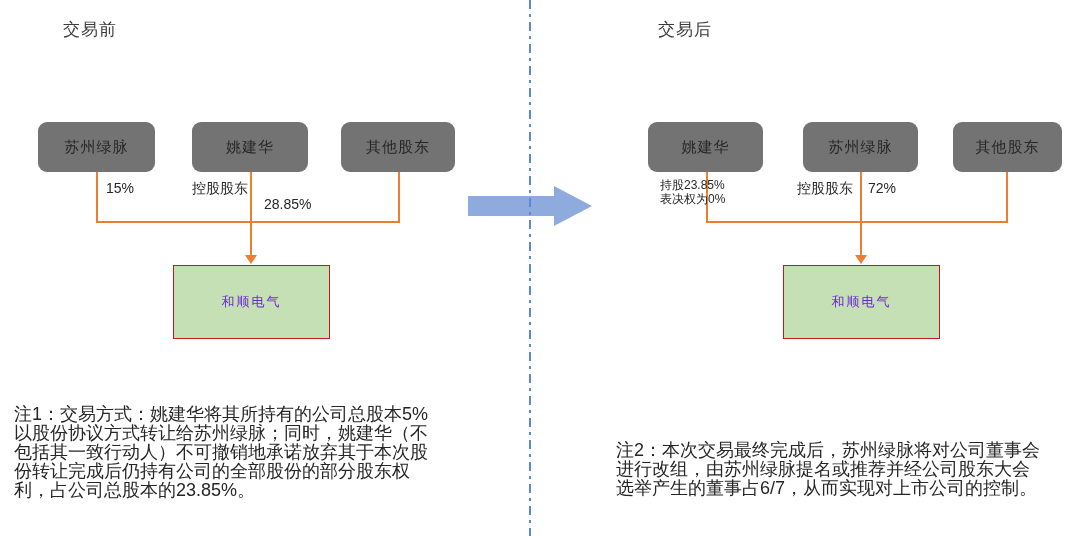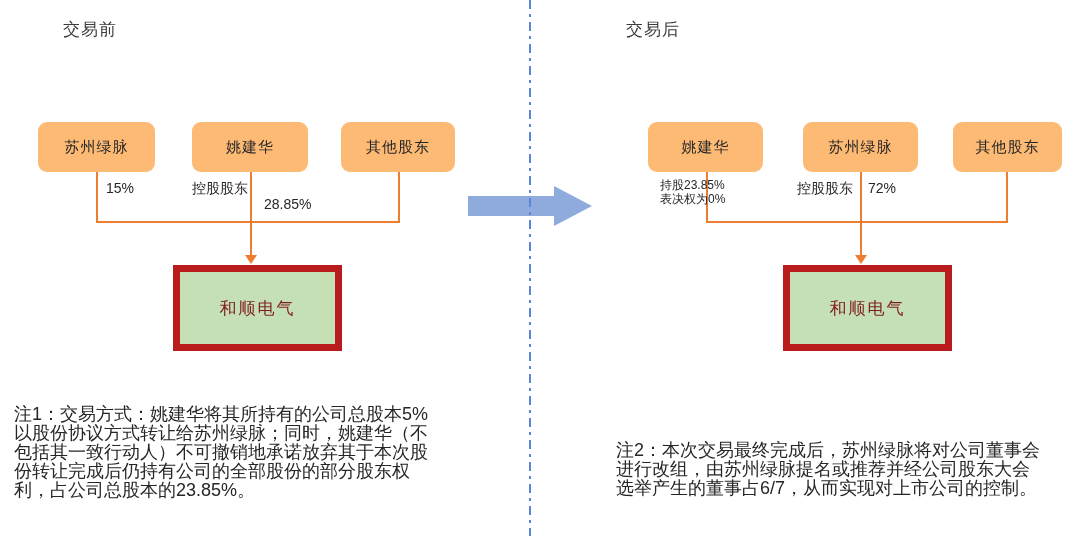--- a/index.html
+++ b/index.html
@@ -10,30 +10,30 @@
   }
   #stage{position:relative;width:1080px;height:472px;}
 
   .panel-title{
     position:absolute;font-size:17px;color:#3b3b3b;letter-spacing:1px;
     white-space:nowrap;
   }
 
   
   .sh-box{
-    position:absolute;background:#fdba74;border-radius:9px;
+    position:absolute;background:#737373;border-radius:9px;
     display:flex;align-items:center;justify-content:center;
     font-size:15px;color:#262626;letter-spacing:1px;white-space:nowrap;
   }
 
   
   .target-box{
-    position:absolute;background:#c5e0b4;border:7px solid #b91c1c;
+    position:absolute;background:#c5e0b4;border:1px solid #b91c1c;
     display:flex;align-items:center;justify-content:center;
-    font-size:17px;color:#7f1d1d;letter-spacing:2px;white-space:nowrap;
+    font-size:13px;color:#6d28d9;letter-spacing:2px;white-space:nowrap;
   }
 
   
   .ln-v, .ln-h{position:absolute;background:#ed7d31;}
   .ln-v{width:2px;}
   .ln-h{height:2px;}
   .arrow-head{
     position:absolute;width:0;height:0;
     border-left:6px solid transparent;border-right:6px solid transparent;
     border-top:9px solid #ed7d31;
@@ -101,21 +101,21 @@
   </div>
 
   <div class="note" style="left:14px;top:405px;width:418px;">注1：交易方式：姚建华将其所持有的公司总股本5%以股份协议方式转让给苏州绿脉；同时，姚建华（不包括其一致行动人）不可撤销地承诺放弃其于本次股份转让完成后仍持有公司的全部股份的部分股东权利，占公司总股本的23.85%。</div>
 
   <svg class="blue-arrow" style="left:468px;top:186px;" width="124" height="40" viewBox="0 0 124 40">
     <polygon points="0,10 86,10 86,0 124,20 86,40 86,30 0,30" fill="#8faadc"></polygon>
   </svg>
 
   <div class="divider"></div>
 
-  <div class="panel-title" style="left:626px;top:18px;">交易后</div>
+  <div class="panel-title" style="left:658px;top:18px;">交易后</div>
 
   <div class="sh-box" style="left:648px;top:122px;width:115px;height:50px;">
     <span>姚建华</span>
   </div>
 
   <div class="sh-box" style="left:803px;top:122px;width:115px;height:50px;">
     <span>苏州绿脉</span>
   </div>
 
   <div class="sh-box" style="left:953px;top:122px;width:109px;height:50px;">

